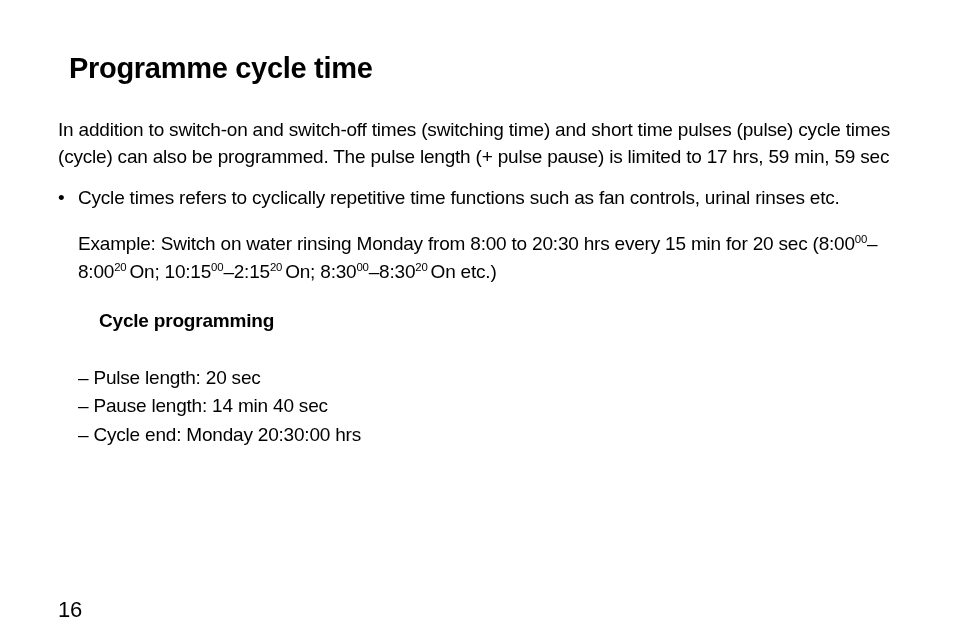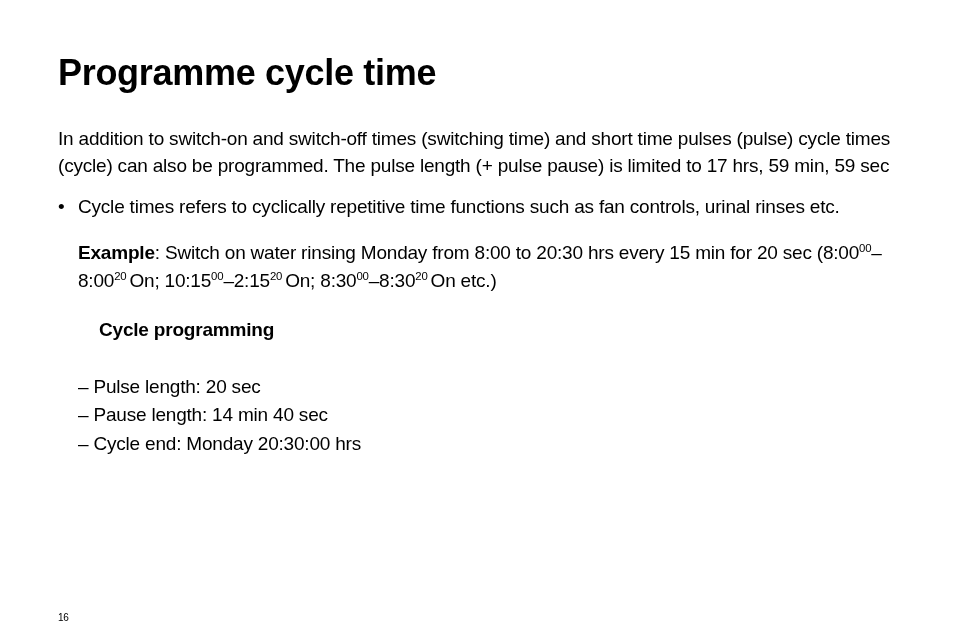--- a/index.html
+++ b/index.html
@@ -7,24 +7,25 @@
     width: 954px;
     height: 643px;
     font-family: "Helvetica Neue", Helvetica, Arial, sans-serif;
     color: #000;
     background: #fff;
     padding: 52px 58px 20px 58px;
     position: relative;
     font-kerning: normal;
   }
   h1.title {
-    font-size: 36px;
+    font-size: 29px;
     font-weight: 700;
     letter-spacing: -0.3px;
     margin-bottom: 32px;
+    margin-left: 11px;
   }
   .intro {
     font-size: 19px;
     line-height: 1.42;
     margin-bottom: 14px;
     letter-spacing: -0.2px;
   }
   ul.bullets {
     list-style: none;
     padding-left: 0;
@@ -58,24 +59,24 @@
   }
   .cycle .hdr {
     font-weight: 700;
     margin-left: 21px;
   }
   sup { font-size: 0.6em; vertical-align: super; line-height: 0; }
   .pagenum {
     position: absolute;
     bottom: 20px;
     left: 58px;
-    font-size: 10px;
+    font-size: 22px;
     letter-spacing: -0.2px;
   }
-  b { font-weight: 700; }
+  b { font-weight: 400; }
 </style>
 </head>
 <body>
 
 <h1 class="title">Programme cycle time</h1>
 
 <p class="intro">In addition to switch-on and switch-off times (switching time) and short time pulses (pulse) cycle times (cycle) can also be programmed. The pulse length (+ pulse pause) is limited to 17 hrs, 59 min, 59 sec</p>
 
 <ul class="bullets">
   <li>Cycle times refers to cyclically repetitive time functions such as fan controls, urinal rinses etc.</li>

